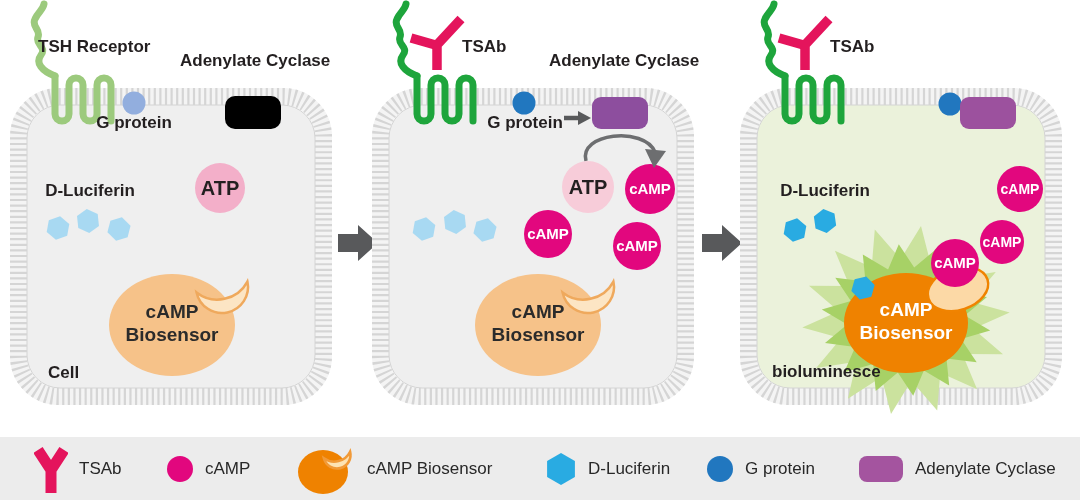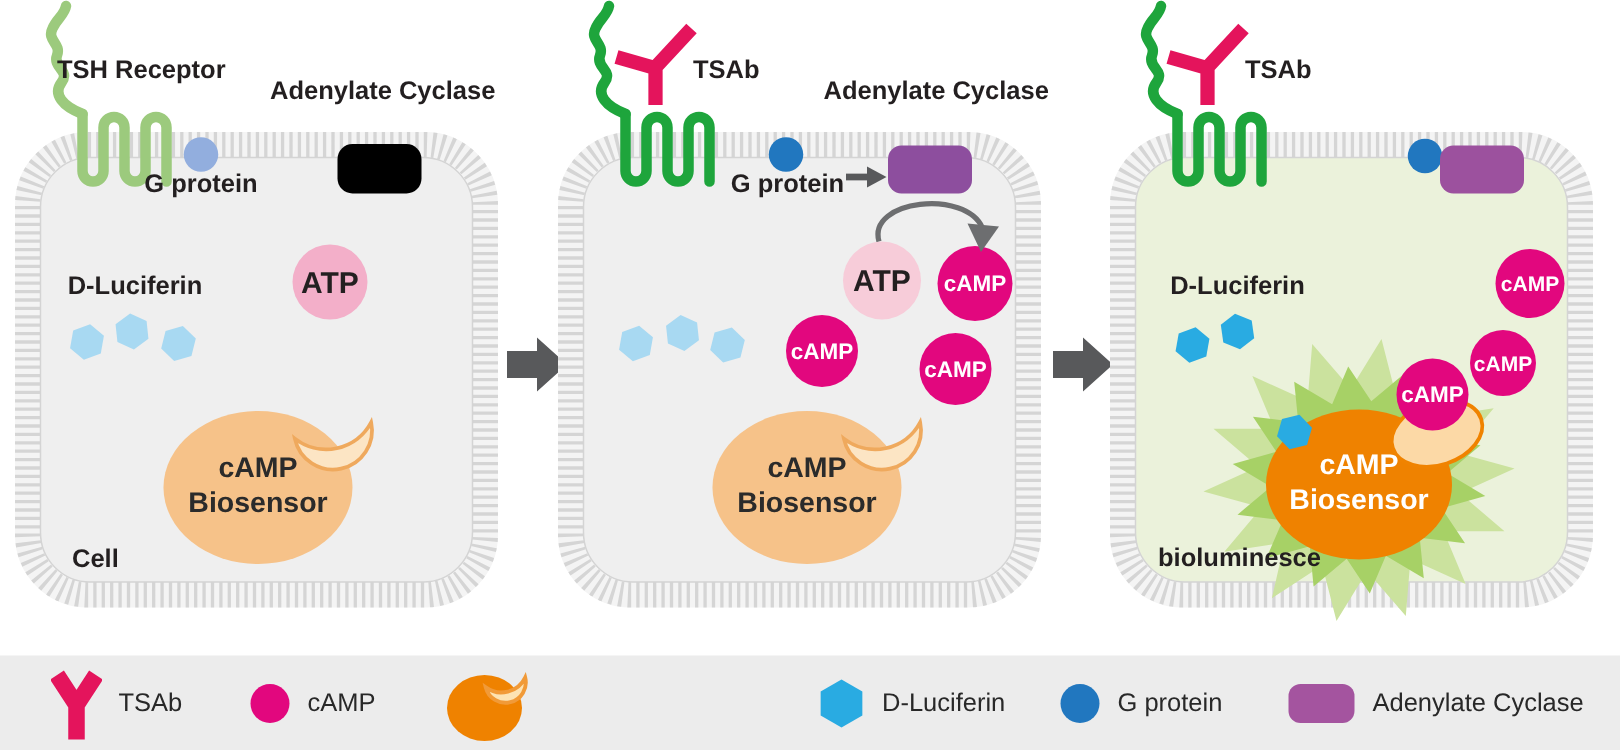--- a/index.html
+++ b/index.html
@@ -159,20 +159,21 @@
     <svg width="28" height="28" viewBox="0 0 28 28">
       <circle cx="14" cy="14" r="13" fill="#e2077e"></circle>
     </svg>
     <span>cAMP</span>
   </div>
   <div class="legend-item" style="left:296px">
     <svg width="60" height="54" viewBox="0 0 60 54">
       <ellipse cx="27" cy="30" rx="25" ry="22" fill="#ef8200"></ellipse>
       <path d="M -26,0 A 26,26 0 0 0 26,0 A 34,34 0 0 1 -26,0 Z" transform="translate(41,13) rotate(-14) scale(0.52)" fill="#fde3b3" stroke="#f19a38" stroke-width="5"></path>
     </svg>
+    <span>cAMP Biosensor</span>
   </div>
   <div class="legend-item" style="left:545px">
     <svg width="32" height="36" viewBox="0 0 32 36">
       <polygon points="16,2 29.9,10 29.9,26 16,34 2.1,26 2.1,10" fill="#29abe2"></polygon>
     </svg>
     <span>D-Luciferin</span>
   </div>
   <div class="legend-item" style="left:706px">
     <svg width="28" height="28" viewBox="0 0 28 28">
       <circle cx="14" cy="14" r="13" fill="#2177bf"></circle>

